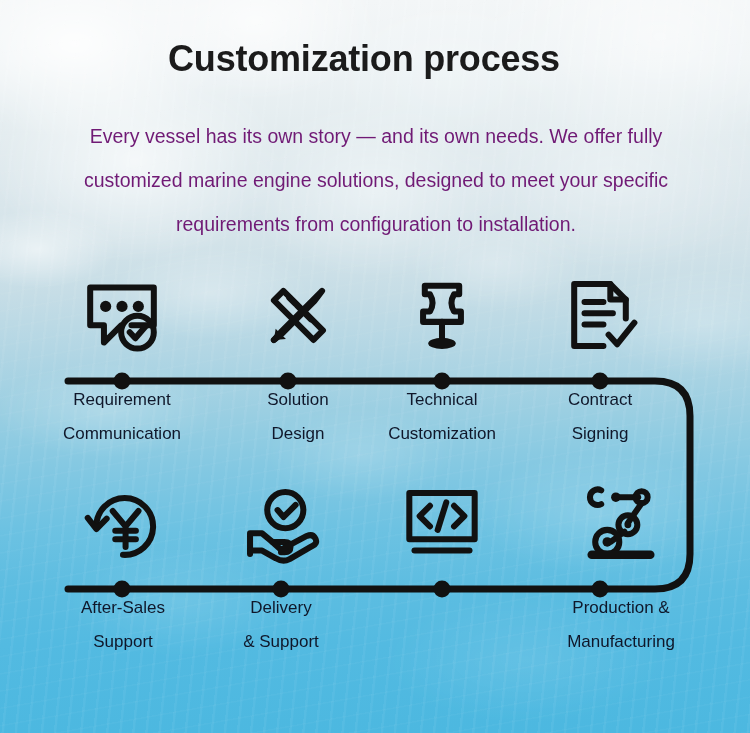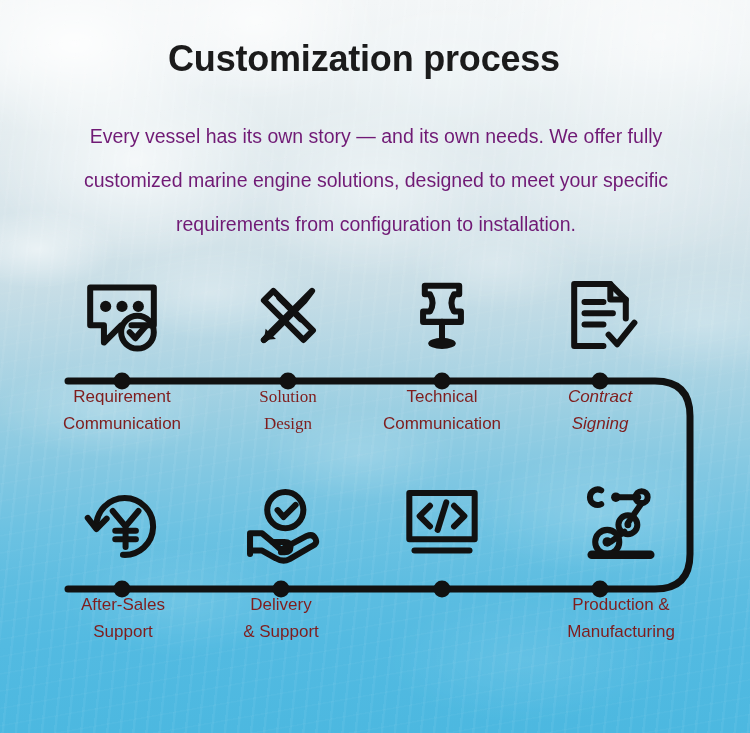--- a/index.html
+++ b/index.html
@@ -129,22 +129,22 @@
   .step-icon {
     height: 86px;
     display: flex;
     align-items: center;
     justify-content: center;
   }
   .step-icon svg { display: block; }
   .step-label {
     margin-top: 14px;
     font-size: 17px;
-    line-height: 27px;
-    color: #7f1d1d;
+    line-height: 34px;
+    color: #0f172a;
     white-space: pre-line;
   }
 
   
   .row1 { top: 10px; }
   .row1 .step-label { margin-top: 25px; }
   
   .row2 { top: 218px; }
   .row2 .step-label { margin-top: 25px; }
 </style>
@@ -186,21 +186,21 @@
           <circle cx="50" cy="40" r="6.5" fill="#111" stroke="none"></circle>
           <circle cx="69" cy="40" r="6.5" fill="#111" stroke="none"></circle>
           <circle cx="68" cy="70" r="19"></circle>
           <path d="M59 70 l6.5 7 l12 -14"></path>
         </svg>
       </div>
       <div class="step-label">Requirement
 Communication</div>
     </div>
 
-    <div class="step row1" style="left:203px;font-family:Liberation Serif, serif;">
+    <div class="step row1" style="left:213px;">
       <div class="step-icon">
         <svg width="86" height="86" viewBox="0 0 100 100" fill="none" stroke="#111" stroke-width="7" stroke-linecap="round" stroke-linejoin="round">
 
           <path d="M22 33 L33 22 L79 68 L68 79 Z"></path>
           <path d="M40 30 L47 37 M49 39 L56 46 M58 48 L65 55"></path>
 
           <path d="M78 22 L67 33 L30 70 L22 79 L32 71 L69 34 Z"></path>
           <path d="M31 71 L22 79"></path>
           <path d="M22 79 L24 66 L36 78 Z" fill="#111" stroke="none"></path>
         </svg>
@@ -211,24 +211,24 @@
 
     <div class="step row1" style="left:357px;">
       <div class="step-icon">
         <svg width="86" height="86" viewBox="0 0 100 100" fill="none" stroke="#111" stroke-width="7" stroke-linecap="round" stroke-linejoin="round">
           <path d="M30 16 h40 v10 h-6 q-6 10 0 20 h8 v12 h-44 v-12 h8 q6 -10 0 -20 h-6 Z"></path>
           <path d="M50 58 v20"></path>
           <ellipse cx="50" cy="83" rx="16" ry="6.5" fill="#111" stroke="none"></ellipse>
         </svg>
       </div>
       <div class="step-label">Technical
-Communication</div>
-    </div>
-
-    <div class="step row1" style="left:515px;font-style:italic;">
+Customization</div>
+    </div>
+
+    <div class="step row1" style="left:515px;">
       <div class="step-icon">
         <svg width="86" height="86" viewBox="0 0 100 100" fill="none" stroke="#111" stroke-width="7" stroke-linecap="round" stroke-linejoin="round">
           <path d="M20 14 h42 l18 18 v22 M20 14 v72 h34"></path>
           <path d="M62 14 v18 h18"></path>
           <path d="M32 35 h22 M32 48 h33 M32 61 h22"></path>
           <path d="M60 73 l10 11 l20 -25"></path>
         </svg>
       </div>
       <div class="step-label">Contract
 Signing</div>

